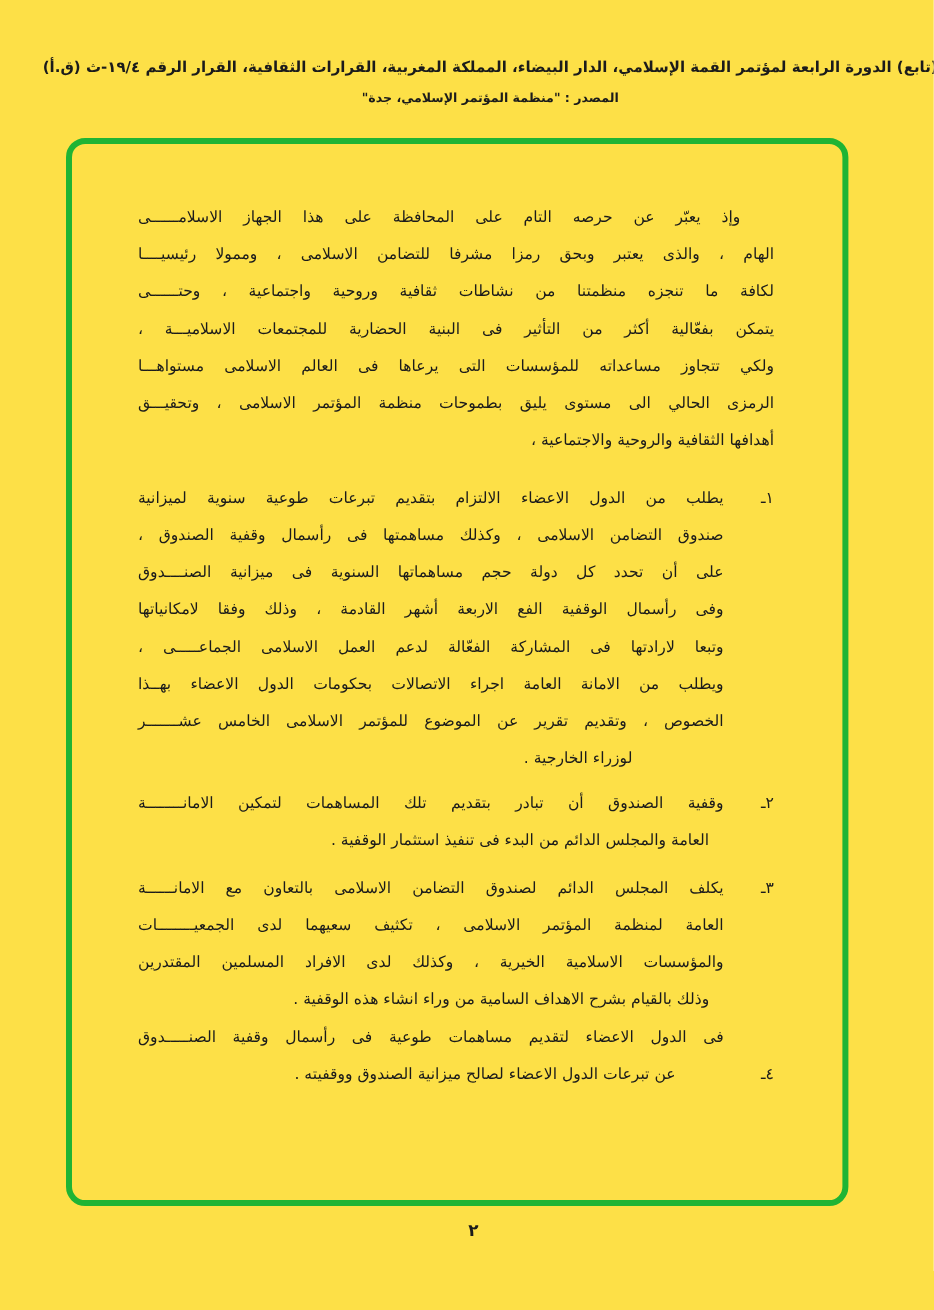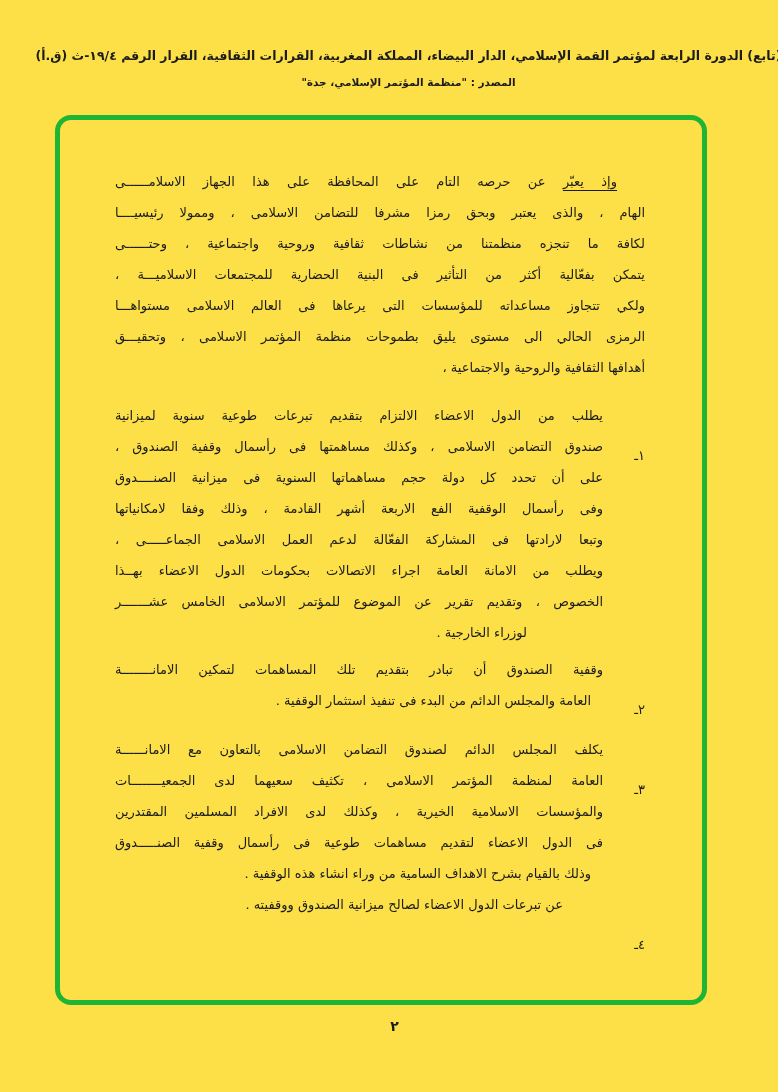--- a/index.html
+++ b/index.html
@@ -42,25 +42,25 @@
     height:31px;line-height:31px;
     white-space:nowrap;
     overflow:visible;
   }
   .j{text-align:justify;text-align-last:justify;white-space:normal;}
   .short{text-align:right;text-align-last:right;}
   .ind28{padding-right:28px;}
   .ind12{padding-right:12px;}
   .ind40{padding-right:40px;}
   .ind76{padding-right:76px;}
-  .u{text-decoration:underline;text-underline-offset:4px;}
+  .u{text-underline-offset:4px;}
   .item{display:flex;}
   .num{
     flex:none;width:42px;
-    height:31px;line-height:31px;margin-top:40px;
+    height:31px;line-height:31px;
   }
   .itext{flex:1;min-width:0;}
   .mt17{margin-top:17px;}
   .mt6{margin-top:6px;}
   .mt9{margin-top:9px;}
   .mt0{margin-top:0px;}
   
   .pageno{
     position:absolute;
     left:0;right:28px;top:1018px;
@@ -111,22 +111,22 @@
         <div class="line short ind12">العامة والمجلس الدائم من البدء فى تنفيذ استثمار الوقفية .</div>
       </div>
     </div>
 
     <div class="item mt9">
       <div class="num">٣ـ</div>
       <div class="itext">
         <div class="line j">يكلف المجلس الدائم لصندوق التضامن الاسلامى بالتعاون مع الامانــــــة</div>
         <div class="line j">العامة لمنظمة المؤتمر الاسلامى ، تكثيف سعيهما لدى الجمعيــــــــات</div>
         <div class="line j">والمؤسسات الاسلامية الخيرية ، وكذلك لدى الافراد المسلمين المقتدرين</div>
+        <div class="line short ind12">وذلك بالقيام بشرح الاهداف السامية من وراء انشاء هذه الوقفية .</div>
         <div class="line j">فى الدول الاعضاء لتقديم مساهمات طوعية فى رأسمال وقفية الصنـــــدوق</div>
-        <div class="line short ind12">وذلك بالقيام بشرح الاهداف السامية من وراء انشاء هذه الوقفية .</div>
       </div>
     </div>
 
     <div class="item mt0">
       <div class="num">٤ـ</div>
       <div class="itext">
         <div class="line short ind40">عن تبرعات الدول الاعضاء لصالح ميزانية الصندوق ووقفيته .</div>
       </div>
     </div>
 

